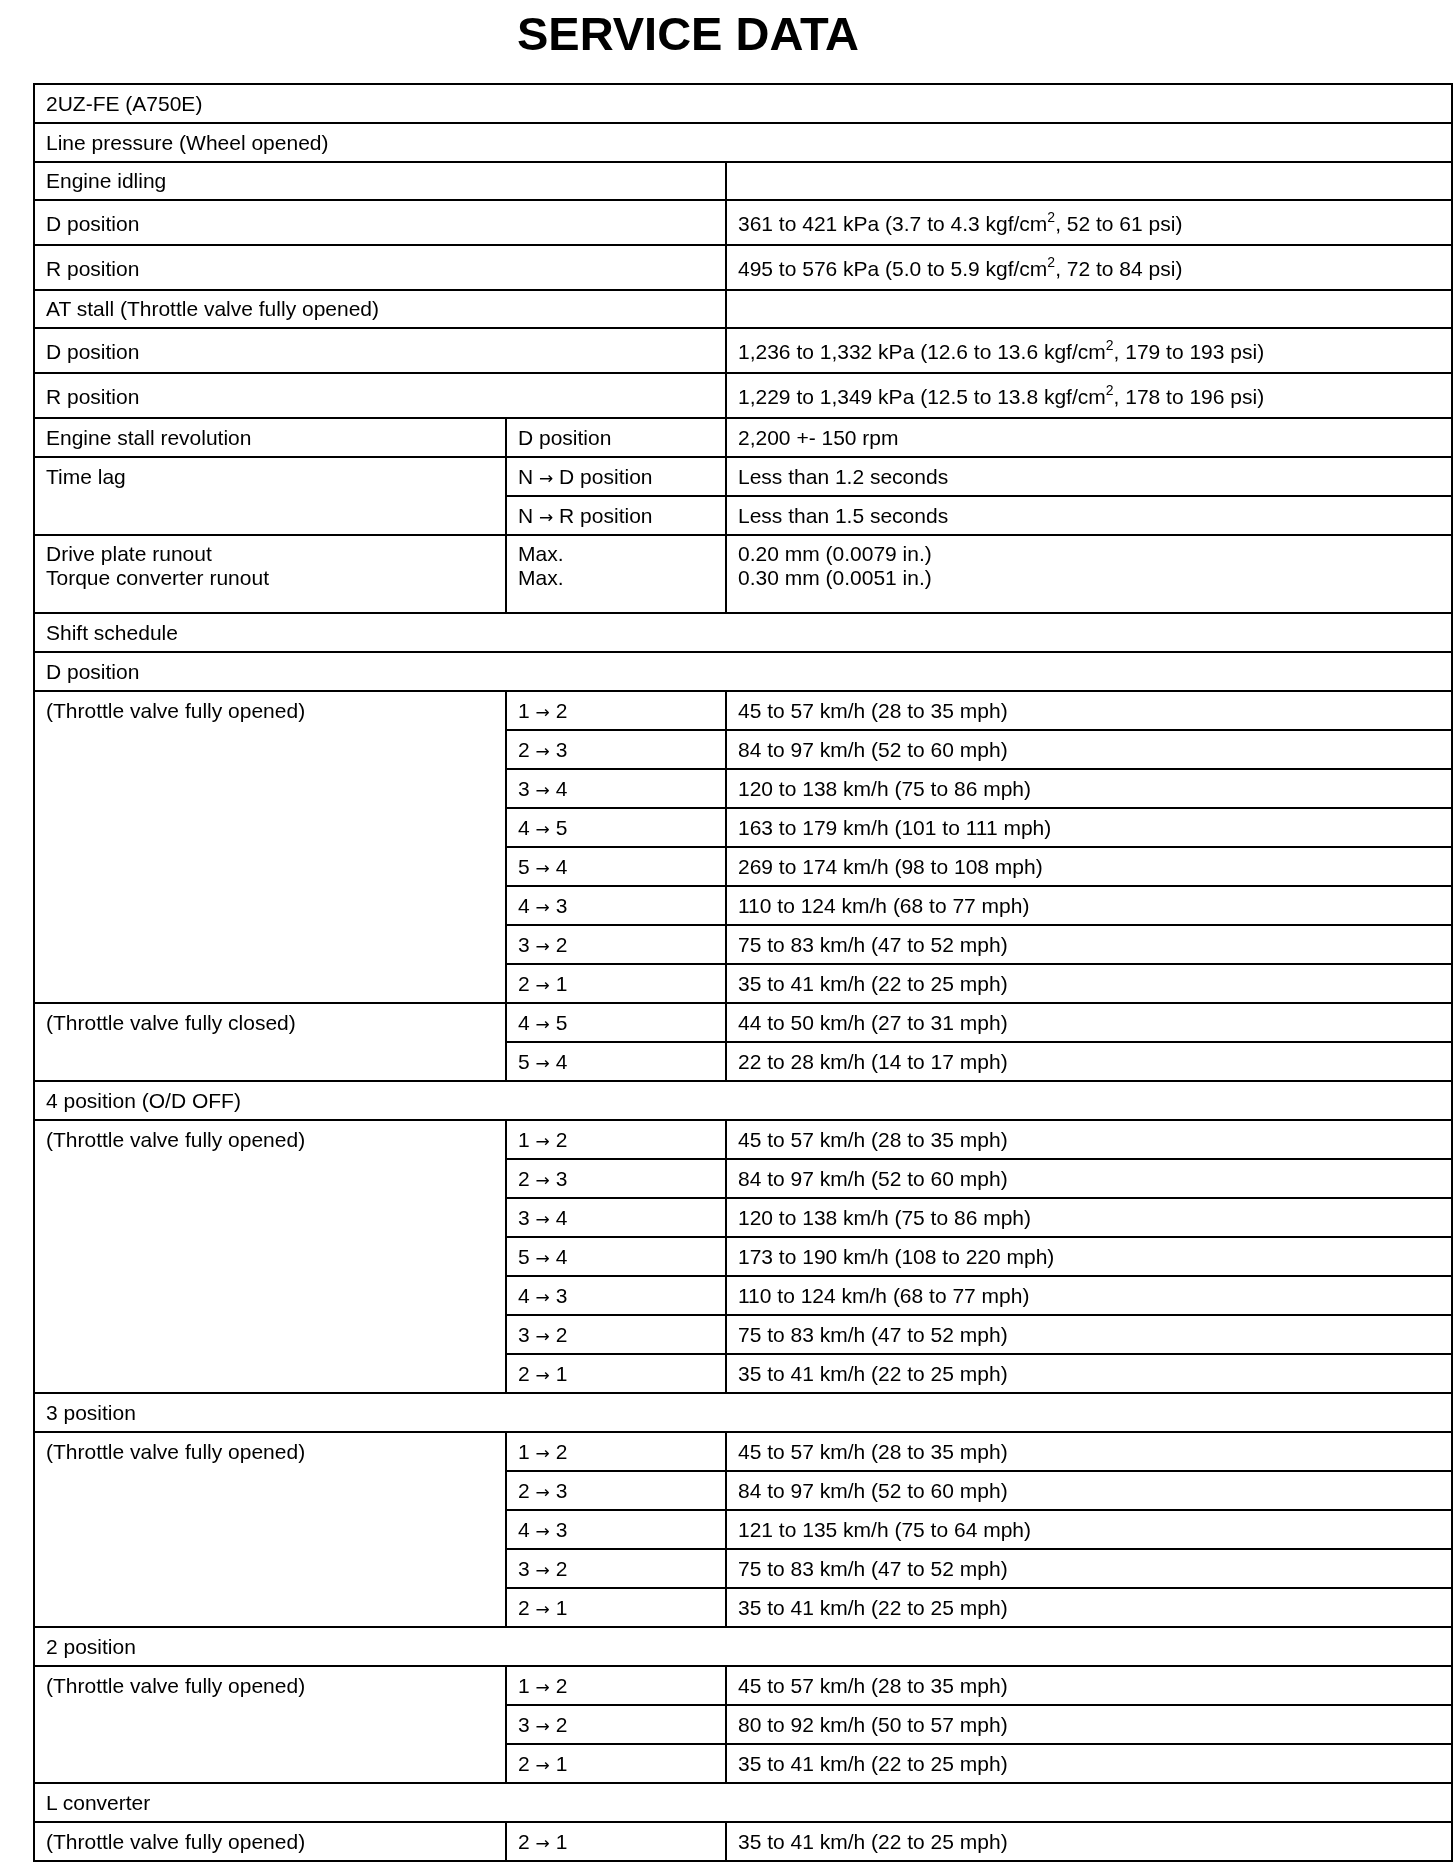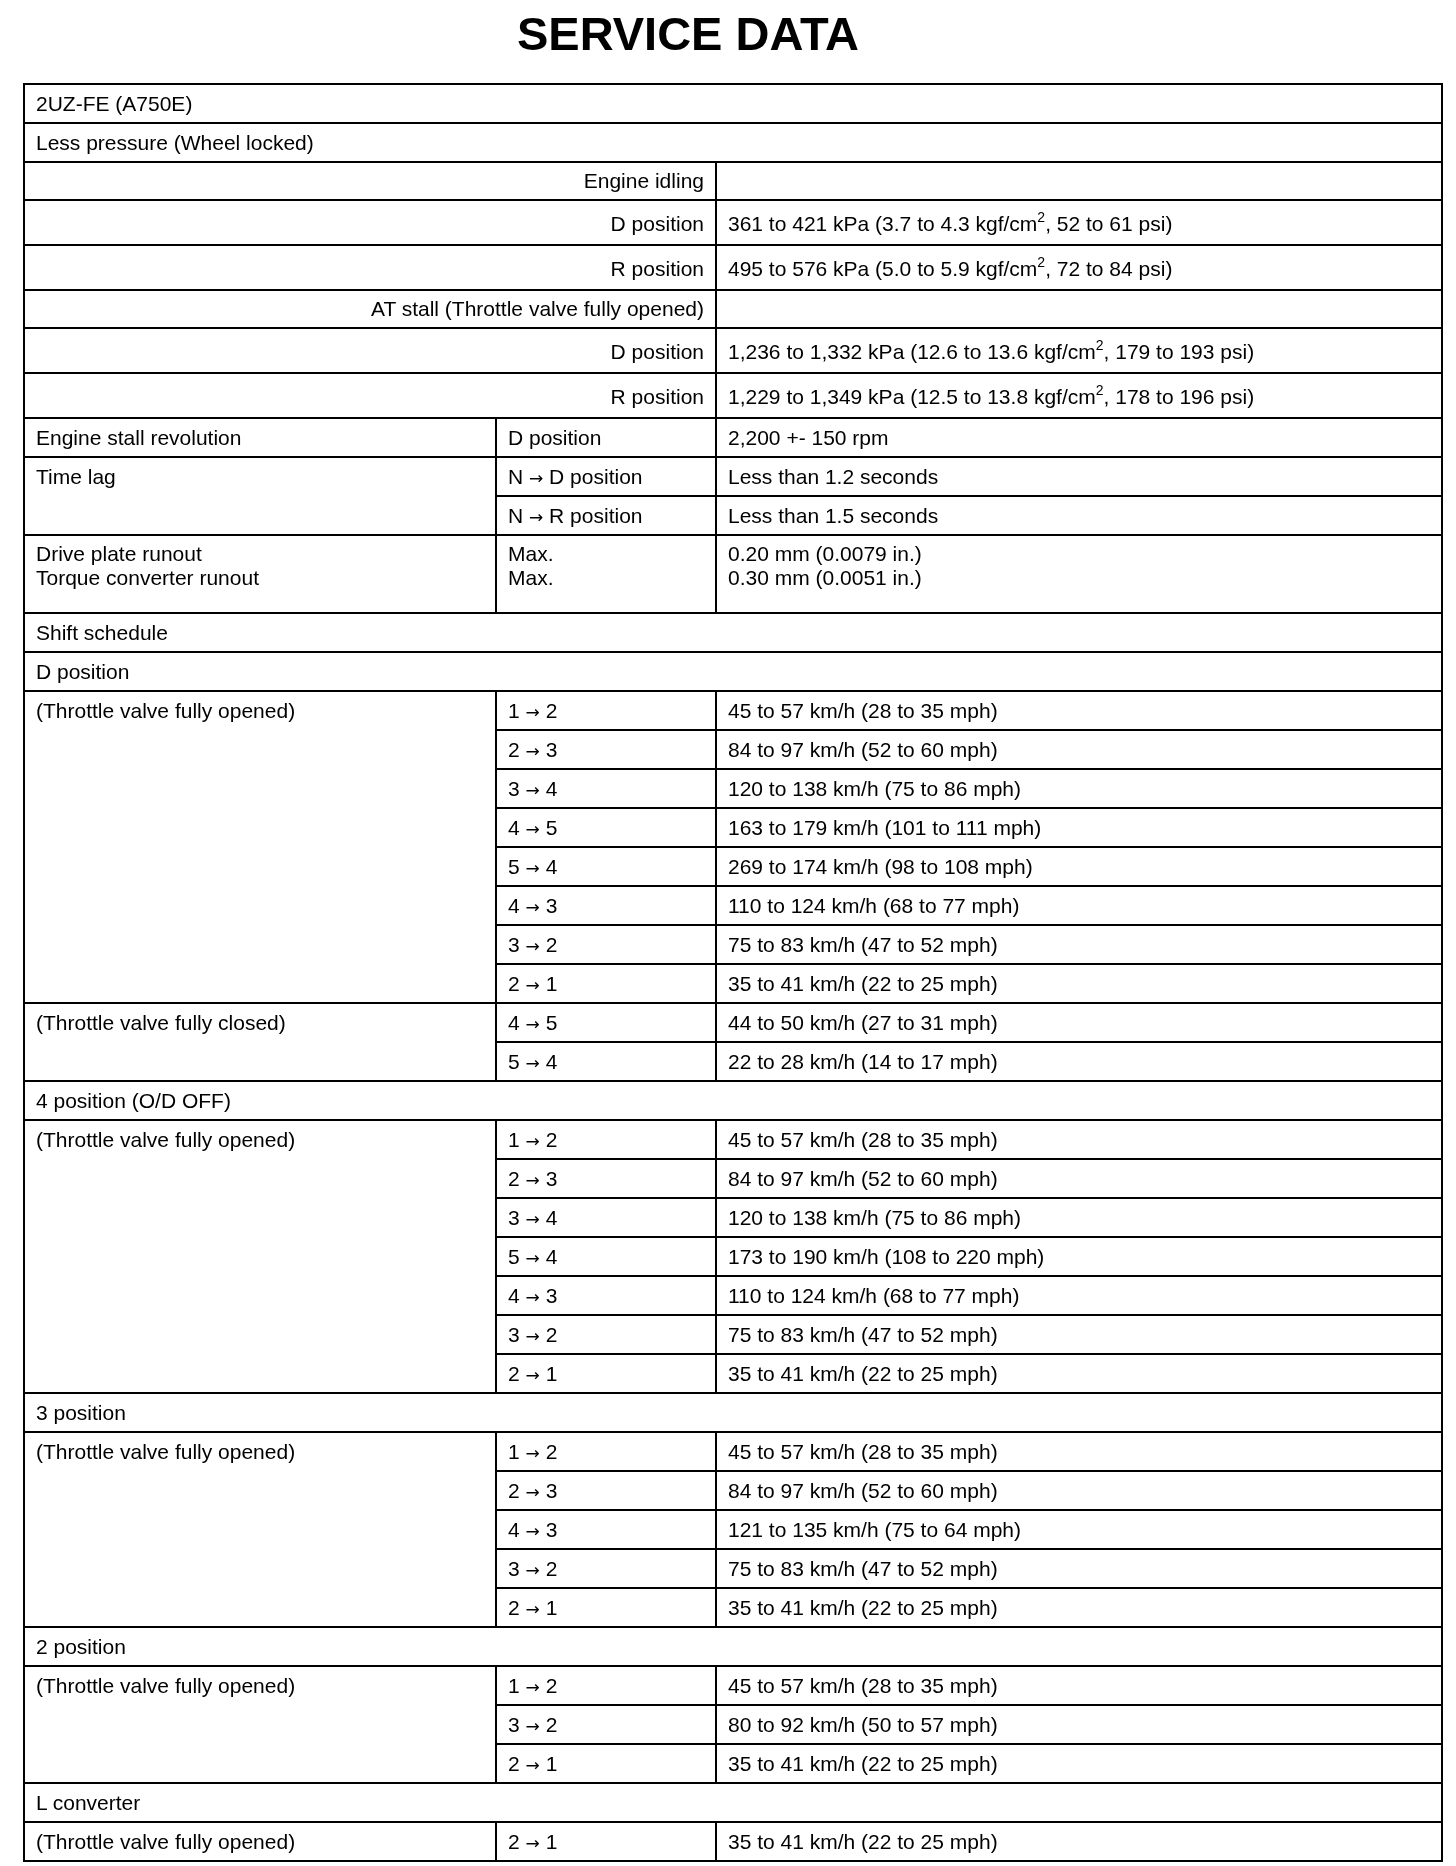--- a/index.html
+++ b/index.html
@@ -6,33 +6,33 @@
   body {
     width: 1456px; height: 1866px; position: relative; overflow: hidden;
     font-family: "Liberation Sans", sans-serif; color: #000;
   }
   .title {
     position: absolute; left: 0; width: 1376px; top: 6px;
     text-align: center; font-weight: bold; font-size: 47px; letter-spacing: 0px;
     line-height: 56px;
   }
   table.spec {
-    position: absolute; left: 23px; top: 83px; width: 1418px;
+    position: absolute; left: 33px; top: 83px; width: 1418px;
     border-collapse: collapse; table-layout: fixed;
     font-size: 21px;
   }
   table.spec td {
     border: 2.5px solid #000; padding: 0 11px; vertical-align: top;
     line-height: 24px; padding-top: 7px; height: 32px; box-sizing: border-box;
     white-space: nowrap; overflow: hidden;
   }
   col.c1 { width: 472px; }
   col.c2 { width: 220px; }
   col.c3 { width: 726px; }
-  td.right { text-align: right; padding-right: 10px; }
+  td.right { text-align: left; padding-right: 10px; }
   tr.tall td { height: 45px; padding-top: 11px; }
   tr.h38 td { height: 38px; padding-top: 6px; }
   tr.std td { height: 39px; }
   tr.double td { height: 78px; padding-top: 6px; }
   sup { font-size: 14px; line-height: 0; vertical-align: 9px; }
   .arrow { font-family: "DejaVu Sans", sans-serif; font-size: 17px; }
   .line { display: block; }
 </style>
 </head>
 <body>
@@ -43,21 +43,21 @@
   <colgroup>
       <col class="c1">
       <col class="c2">
       <col class="c3">
     </colgroup>
   <tbody id="tbody">
     <tr class="std">
       <td colspan="3">2UZ-FE (A750E)</td>
     </tr>
     <tr class="std">
-      <td colspan="3">Less pressure (Wheel locked)</td>
+      <td colspan="3">Line pressure (Wheel opened)</td>
     </tr>
     <tr class="h38">
       <td colspan="2" class="right">Engine idling</td>
       <td></td>
     </tr>
     <tr class="tall">
       <td colspan="2" class="right">D position</td>
       <td><span>361 to 421 kPa (3.7 to 4.3 kgf/cm</span><sup>2</sup><span>, 52 to 61 psi)</span></td>
     </tr>
     <tr class="tall">

